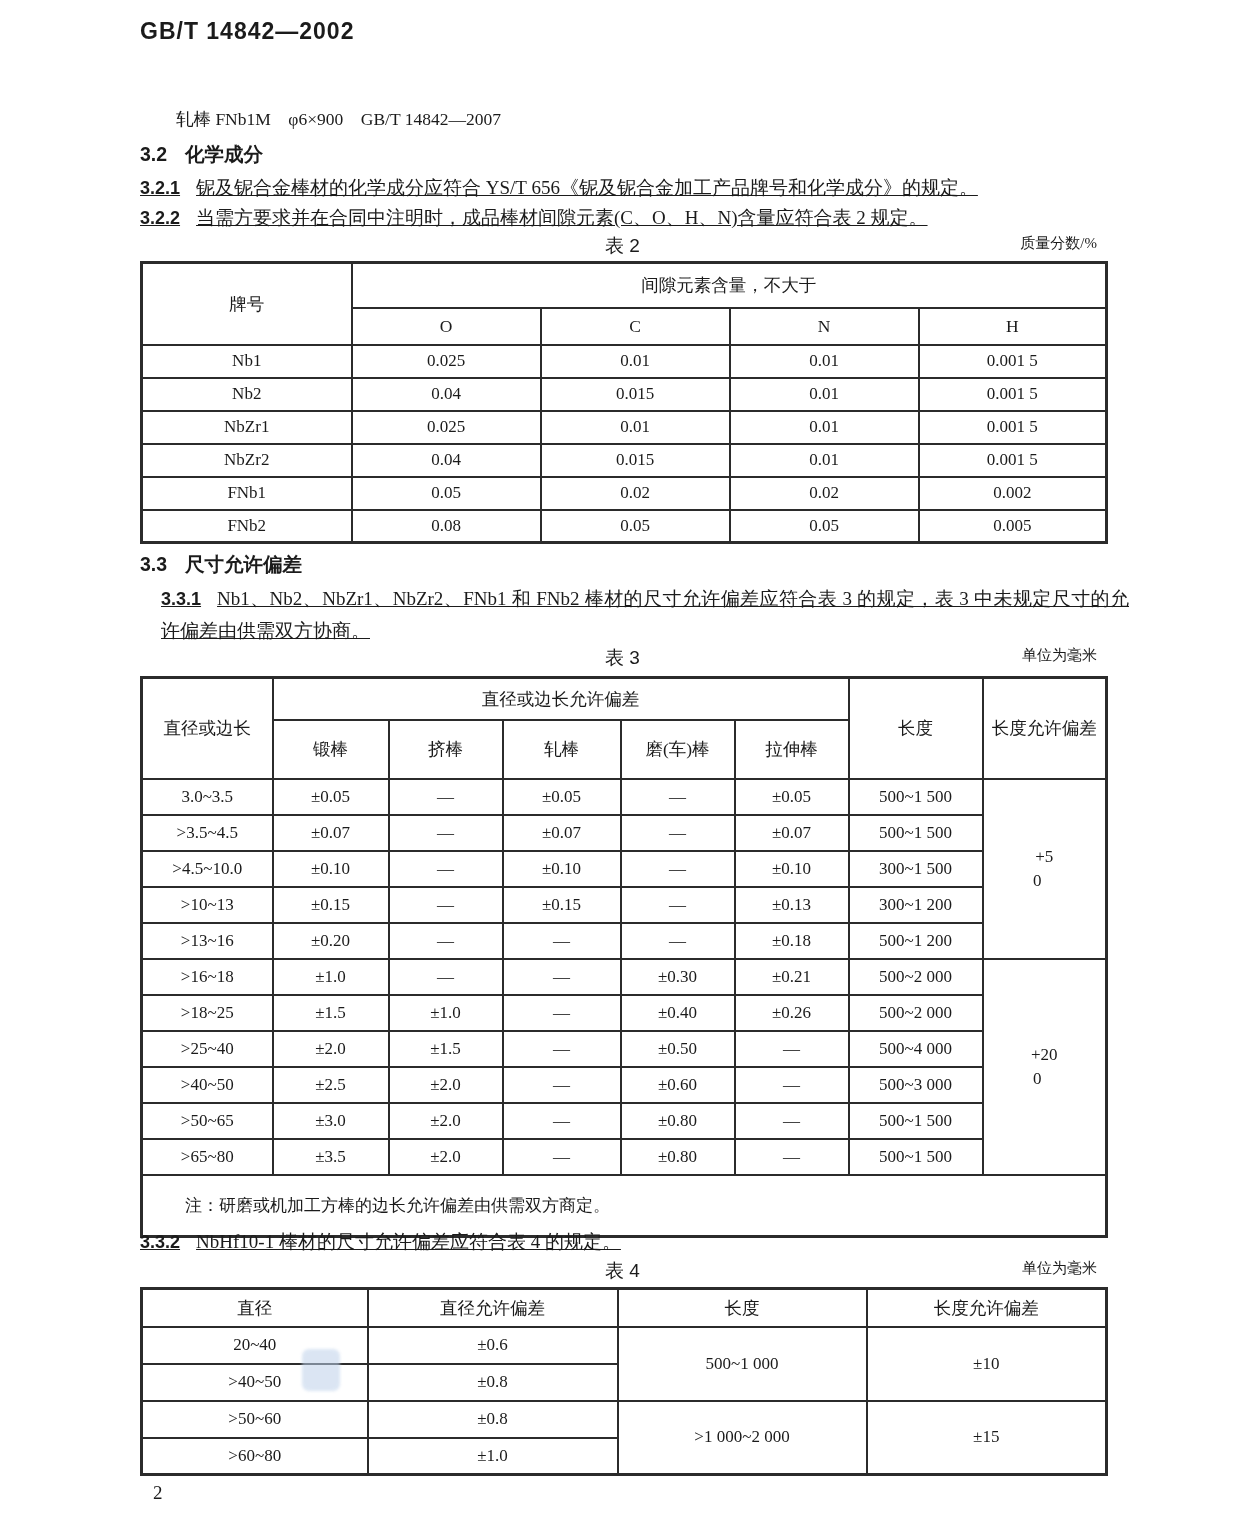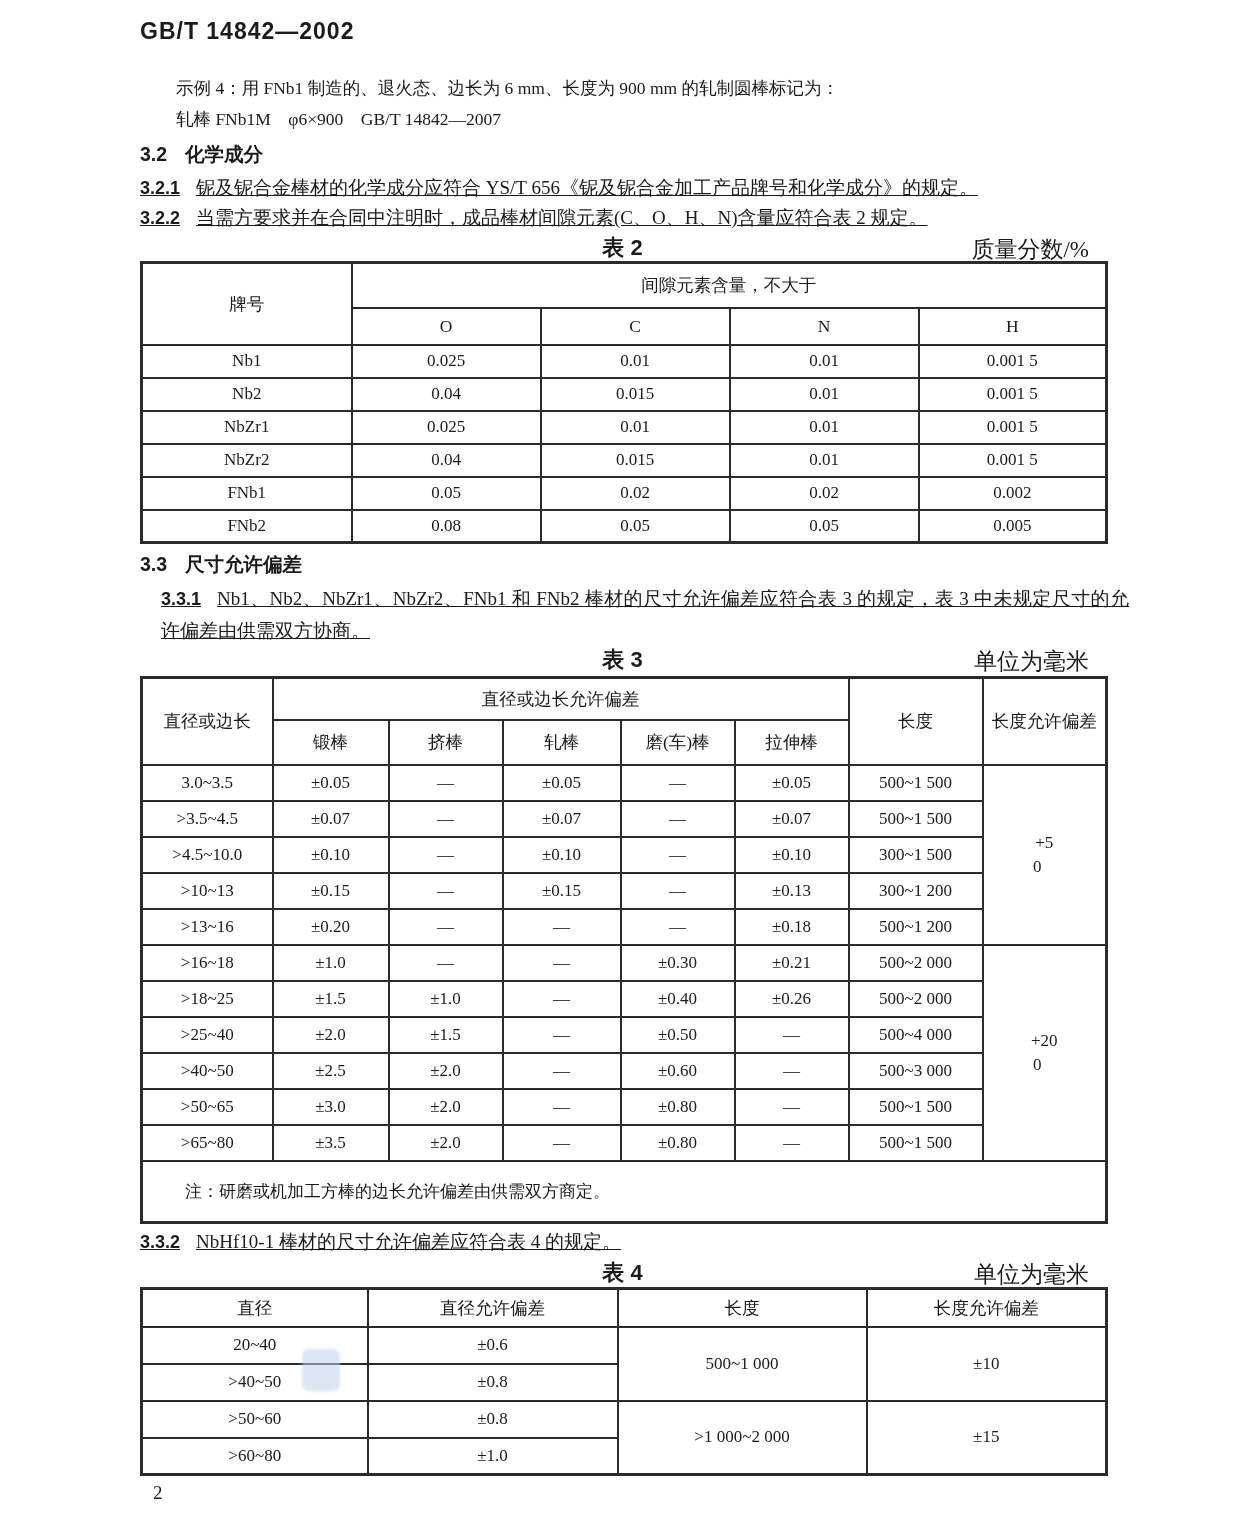--- a/index.html
+++ b/index.html
@@ -28,40 +28,40 @@
   .heading .cnum { margin-right:18px; }
   .clause { left:140px; width:968px; font-size:19px; line-height:31px; text-align:justify;text-decoration:underline; }
   .clause .cnum {
     font-family:"Liberation Sans","DejaVu Sans",sans-serif;
     font-weight:700; font-size:18px; margin-right:16px;
   }
   .caption-row { left:140px; width:965px; height:26px; }
   .tbl-caption {
     position:absolute; left:50%; transform:translateX(-50%);
     font-family:"Liberation Sans","DejaVu Sans",sans-serif;
-    font-weight:700; font-size:22px;
-  }
-  .tbl-unit { position:absolute; right:16px; top:1px; font-size:23px; }
+    font-weight:400; font-size:19px;
+  }
+  .tbl-unit { position:absolute; right:8px; top:1px; font-size:15px; }
 
   table { border-collapse:collapse; table-layout:fixed; width:965px; border:3px solid #2b2b2b; }
   th, td {
     border:2px solid #2b2b2b;
     text-align:center; vertical-align:middle;
     font-size:17px; font-weight:normal; padding:0 2px;
   }
   th { font-size:17.5px; }
 
   
   .t2-group th { height:45px; }
   .t2-sub th { height:37px; }
   .t2 td { height:33px; }
 
   
   .t3-h1 th { height:42px; }
-  .t3-h2 th { height:45px; }
+  .t3-h2 th { height:59px; }
   .t3 td { height:36px; }
   .t3 td.note-cell { text-align:left; padding-left:42px; font-size:17px; height:62px; }
   .tol-top, .tol-bottom { display:block; line-height:24px; }
   .tol-bottom { transform:translateX(-7px); }
 
   
   .t4-h th { height:38px; }
   .t4 td { height:37px; }
 
   .page-num { left:153px; top:1482px; font-size:19px; }
@@ -71,21 +71,20 @@
     filter:blur(1.5px);
   }
 </style>
 </head>
 <body>
 
 <div class="page">
 
   <div class="abs doc-header">GB/T 14842—2002</div>
 
-  <div class="abs example-line" style="top:76px;">示例 4：用 FNb1 制造的、退火态、边长为 6 mm、长度为 900 mm 的轧制圆棒标记为：</div>
   <div class="abs example-line" style="top:107px;">轧棒 FNb1M　φ6×900　GB/T 14842—2007</div>
 
   <div class="abs heading" style="top:141px;">
     <span class="cnum">3.2</span><span>化学成分</span>
   </div>
 
   <div class="abs clause" style="top:172px;">
     <span class="cnum">3.2.1</span><span>铌及铌合金棒材的化学成分应符合 YS/T 656《铌及铌合金加工产品牌号和化学成分》的规定。</span>
   </div>
 

